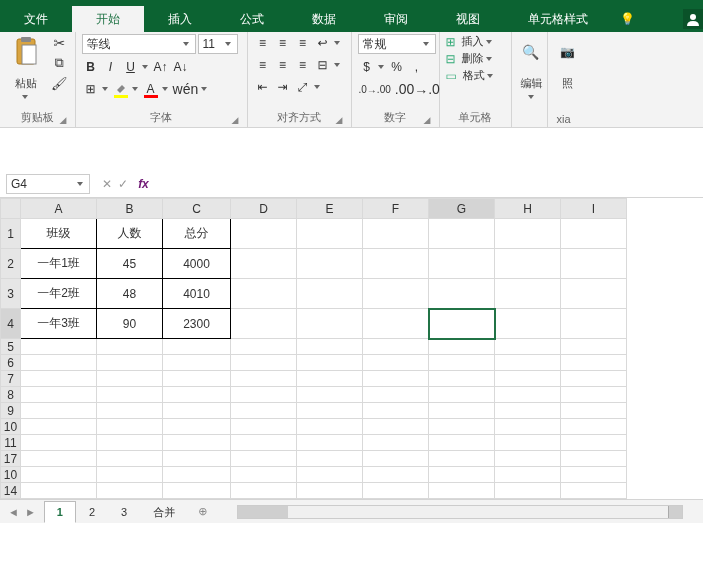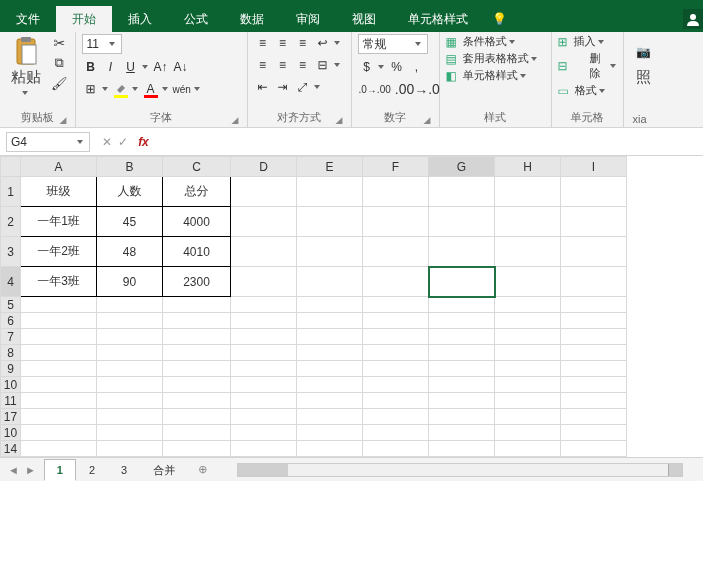--- a/index.html
+++ b/index.html
@@ -1,52 +1,52 @@
 <!DOCTYPE html>
 <html><head>
 <meta charset="utf-8">
 <style>
 * { margin:0; padding:0; box-sizing:border-box; font-family:"Microsoft YaHei",SimSun,Arial,sans-serif; }
 body { width:703px; height:567px; background:#fff; overflow:hidden; font-size:12px; color:#333; }
 .titlebar { height:6px; background:#0c6332; }
 .tabs { display:flex; background:#0c6332; height:26px; align-items:center; color:#fff; }
-.tab { padding:0 16px; height:26px; display:flex; align-items:center; cursor:default; font-size:12px; }
+.tab { padding:0 24px; height:26px; display:flex; align-items:center; cursor:default; font-size:12px; }
 .tab.active { background:#f3f3f3; color:#227447; }
 .tell-me { display:flex; align-items:center; padding:0 8px; font-size:12px; color:#d0e8d8; }
 .tell-me .bulb { margin-right:4px; }
 .ribbon { display:flex; background:#f3f3f3; border-bottom:1px solid #d4d4d4; height:96px; }
 .group { border-right:1px solid #d4d4d4; padding:2px 6px 0 6px; display:flex; flex-direction:column; justify-content:space-between; }
 .group-body { display:flex; align-items:flex-start; gap:4px; }
 .group-label { text-align:center; font-size:11px; color:#666; padding:2px 0; position:relative; }
 .group-label .launcher { position:absolute; right:2px; bottom:2px; font-size:9px; color:#888; }
 .bigbtn { display:flex; flex-direction:column; align-items:center; justify-content:center; width:40px; padding:4px 0; gap:2px; }
 .bigbtn .ico { width:28px; height:28px; display:flex; align-items:center; justify-content:center; }
-.bigbtn .lbl { font-size:15px; color:#444; }
+.bigbtn .lbl { font-size:11px; color:#444;margin-top:8px; }
 .col { display:flex; flex-direction:column; gap:2px; }
 .row { display:flex; align-items:center; gap:2px; }
 .dd { width:8px; height:8px; display:inline-block; }
 .dd::after { content:""; display:block; width:0; height:0; border-left:3px solid transparent; border-right:3px solid transparent; border-top:4px solid #666; margin-top:2px; }
 .combo { height:20px; border:1px solid #c0c0c0; background:#fff; display:flex; align-items:center; padding:0 4px; font-size:12px; }
 .combo .dd { margin-left:auto; }
 .smallbtn { min-width:18px; height:18px; display:flex; align-items:center; justify-content:center; border:1px solid transparent; font-size:12px; }
 .icon-cut::before { content:"✂"; font-size:14px; color:#444; }
 .icon-copy::before { content:"⧉"; font-size:13px; color:#444; }
 .icon-brush::before { content:"🖌"; font-size:13px; }
 .icon-cond::before { content:"▦"; color:#3a7; }
 .icon-fmt::before { content:"▤"; color:#3a7; }
 .icon-cellstyle::before { content:"◧"; color:#3a7; }
 .icon-insert::before { content:"⊞"; color:#3a7; }
 .icon-delete::before { content:"⊟"; color:#3a7; }
 .icon-format2::before { content:"▭"; color:#3a7; }
 .icon-find::before { content:"🔍"; font-size:14px; }
-.namebox-row { height:28px; display:flex; align-items:center; border-bottom:1px solid #d4d4d4; background:#fff; }
+.namebox-row { height:28px; display:flex; align-items:center; border-bottom:1px solid #d4d4d4; background:#fff;margin-top:42px; }
 .namebox { width:84px; height:20px; border:1px solid #ccc; margin:0 4px 0 6px; display:flex; align-items:center; padding:0 4px; font-size:12px; }
 .namebox .dd { margin-left:auto; }
 .fx-btns { display:flex; gap:6px; padding:0 8px; color:#999; align-items:center; }
-.fx-label { font-style:italic; font-weight:bold; color:#b91c1c; margin-left:4px; }
+.fx-label { font-style:italic; font-weight:bold; color:#701a75; margin-left:4px; }
 .formula-input { flex:1; height:20px; border:none; padding:0 4px; }
 .sheet { position:relative; background:#fff; }
 .grid { border-collapse:collapse; table-layout:fixed; }
 .grid th, .grid td { border:1px solid #d9d9d9; font-weight:normal; font-size:12px; text-align:center; vertical-align:middle; overflow:hidden; white-space:nowrap; }
 .grid .ch { background:#e6e6e6; height:20px; color:#333; }
 .grid .rh { background:#e6e6e6; width:20px; color:#333; }
 .corner { background:#e6e6e6; width:20px; height:20px; }
 .data-cell { background:#fff; }
 .data-bordered { border:1px solid #000 !important; height:30px; }
 .sel-col { background:#d4d4d4 !important; }
@@ -106,20 +106,24 @@
         <div class="smallbtn icon-copy"></div>
         <div class="smallbtn icon-brush"></div>
       </div>
     </div>
     <div class="group-label"><span>剪贴板</span><span class="launcher">◢</span></div>
   </div>
 
   <div class="group" style="width:172px">
     <div class="group-body" style="flex-direction:column;gap:4px;">
       <div class="row">
+        <div class="combo" style="width:114px">
+            <span>等线</span>
+            <span class="dd"></span>
+          </div>
         <div class="combo" style="width:40px">
             <span>11</span>
             <span class="dd"></span>
           </div>
       </div>
       <div class="row">
         <div class="smallbtn" style="font-weight:bold">B</div>
         <div class="smallbtn" style="font-style:italic">I</div>
         <div class="smallbtn" style="text-decoration:underline">U</div>
           <span class="dd"></span>
@@ -131,21 +135,21 @@
           <span class="dd"></span>
         <div class="smallbtn" style="position:relative">
           <svg width="14" height="14" viewBox="0 0 14 14">
               <path d="M3 8 L8 3 L11 6 L6 11 Z" fill="#888"></path>
             </svg>
           <span style="position:absolute;bottom:-1px;left:1px;width:14px;height:3px;background:#ffff00"></span>
         </div>
           <span class="dd"></span>
         <div class="smallbtn" style="position:relative">A<span style="position:absolute;bottom:-1px;left:1px;width:14px;height:3px;background:#ff0000"></span></div>
           <span class="dd"></span>
-        <div class="smallbtn" style="font-size:10px">wén</div>
+        <div class="smallbtn" style="font-size:14px">wén</div>
           <span class="dd"></span>
       </div>
     </div>
     <div class="group-label"><span>字体</span><span class="launcher">◢</span></div>
   </div>
 
   <div class="group" style="width:104px">
     <div class="group-body" style="flex-direction:column;gap:4px;">
       <div class="row">
         <div class="smallbtn">≡</div>
@@ -166,80 +170,70 @@
         <div class="smallbtn">⇥</div>
         <div class="smallbtn">⤢</div>
           <span class="dd"></span>
       </div>
     </div>
     <div class="group-label"><span>对齐方式</span><span class="launcher">◢</span></div>
   </div>
 
   <div class="group" style="width:88px">
     <div class="group-body" style="flex-direction:column;gap:4px;">
-      <div class="combo" style="width:70px">
+      <div class="combo" style="width:78px">
           <span>常规</span>
           <span class="dd"></span>
         </div>
       <div class="row">
         <div class="smallbtn">$</div>
           <span class="dd"></span>
         <div class="smallbtn">%</div>
         <div class="smallbtn">,</div>
       </div>
       <div class="row">
         <div class="smallbtn" style="font-size:10px">.0→.00</div>
         <div class="smallbtn" style="font-size:14px">.00→.0</div>
       </div>
     </div>
     <div class="group-label"><span>数字</span><span class="launcher">◢</span></div>
   </div>
 
-  <div class="group" style="width:112px">
-    <div class="group-body" style="flex-direction:column;gap:2px;">
-      <div class="row">
-          <span class="icon-cond"></span>
-          <span style="font-size:11px;margin-left:4px">条件格式</span>
-          <span class="dd"></span>
-        </div>
-      <div class="row">
-          <span class="icon-fmt"></span>
-          <span style="font-size:11px;margin-left:4px">套用表格格式</span>
-          <span class="dd"></span>
-        </div>
-      <div class="row">
-          <span class="icon-cellstyle"></span>
-          <span style="font-size:11px;margin-left:4px">单元格样式</span>
-          <span class="dd"></span>
-        </div>
-    </div>
-    <div class="group-label"><span>样式</span></div>
-  </div>
 
   <div class="group" style="width:72px">
     <div class="group-body" style="flex-direction:column;gap:2px;">
       <div class="row">
           <span class="icon-insert"></span>
           <span style="font-size:11px;margin-left:4px">插入</span>
           <span class="dd"></span>
         </div>
       <div class="row">
           <span class="icon-delete"></span>
-          <span style="font-size:11px;margin-left:20px">删除</span>
+          <span style="font-size:11px;margin-left:4px">删除</span>
           <span class="dd"></span>
         </div>
       <div class="row">
           <span class="icon-format2"></span>
           <span style="font-size:11px;margin-left:4px">格式</span>
           <span class="dd"></span>
         </div>
     </div>
     <div class="group-label"><span>单元格</span></div>
   </div>
 
+  <div class="group" style="width:36px">
+    <div class="group-body">
+      <div class="bigbtn">
+        <span class="ico icon-find"></span>
+        <span class="lbl">编辑</span>
+        <span class="dd"></span>
+      </div>
+    </div>
+    <div class="group-label">&nbsp;</div>
+  </div>
 
   <div class="group" style="width:32px;border-right:none">
     <div class="group-body">
       <div class="bigbtn">
         <span class="ico">📷</span>
         <span class="lbl">照</span>
       </div>
     </div>
     <div class="group-label">xia</div>
   </div>

